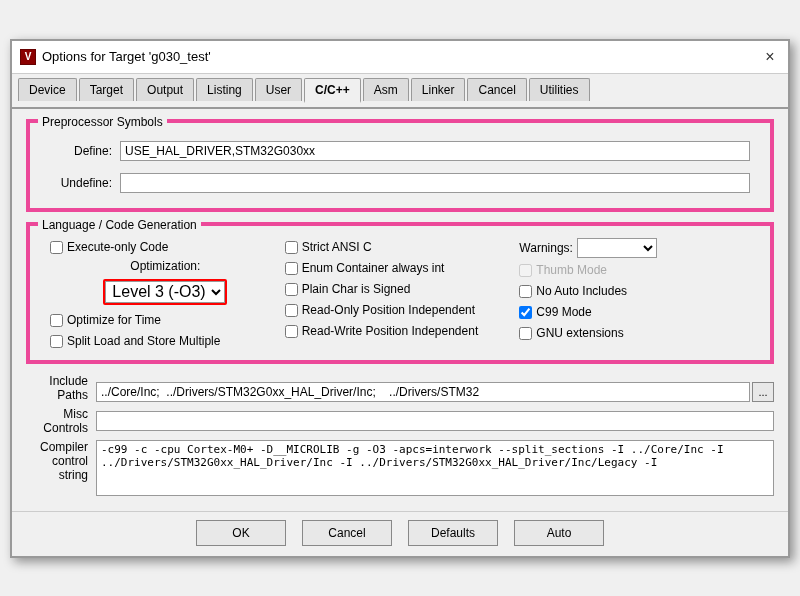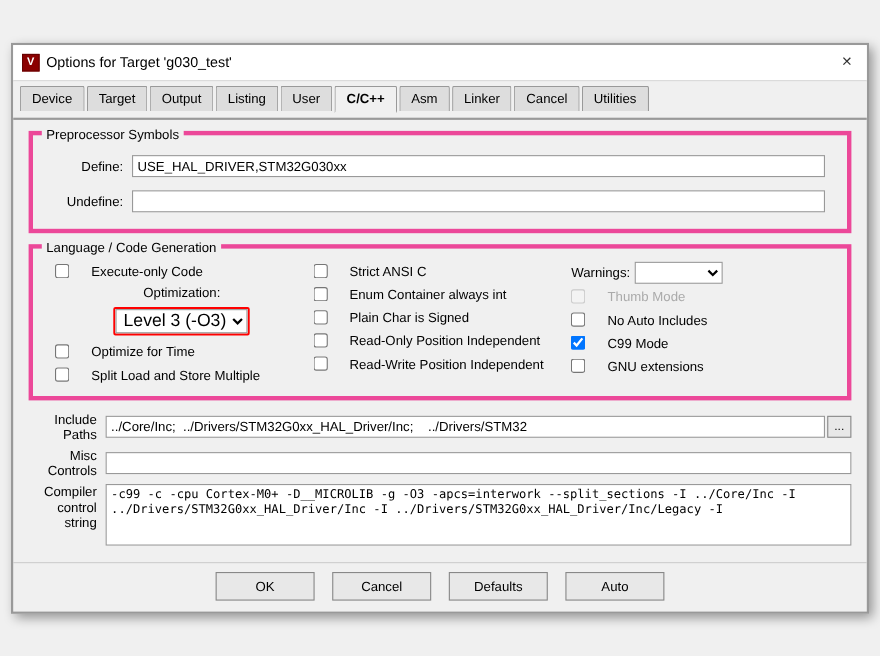--- a/index.html
+++ b/index.html
@@ -122,22 +122,22 @@
       font-size: 12px;
       background: #fff;
     }
     .lang-col {
       display: flex;
       flex-direction: column;
       gap: 3px;
     }
     .check-row {
       display: flex;
-      align-items: flex-start;
-      gap: 20px;
+      align-items: flex-end;
+      gap: 4px;
       padding: 2px 0;
     }
     .check-row input[type=checkbox] {
       width: 13px;
       height: 13px;
       margin: 0;
     }
     .check-row label {
       font-size: 12px;
     }
@@ -177,21 +177,21 @@
     }
     .warnings-select {
       width: 80px;
       height: 20px;
       font-size: 12px;
       border: 1px solid #999;
       background: #fff;
     }
     .path-row {
       display: flex;
-      align-items: center;
+      align-items: flex-end;
       margin-bottom: 5px;
     }
     .path-label {
       width: 70px;
       text-align: right;
       padding-right: 8px;
       flex-shrink: 0;
       line-height: 20px;
     }
     .path-input {

